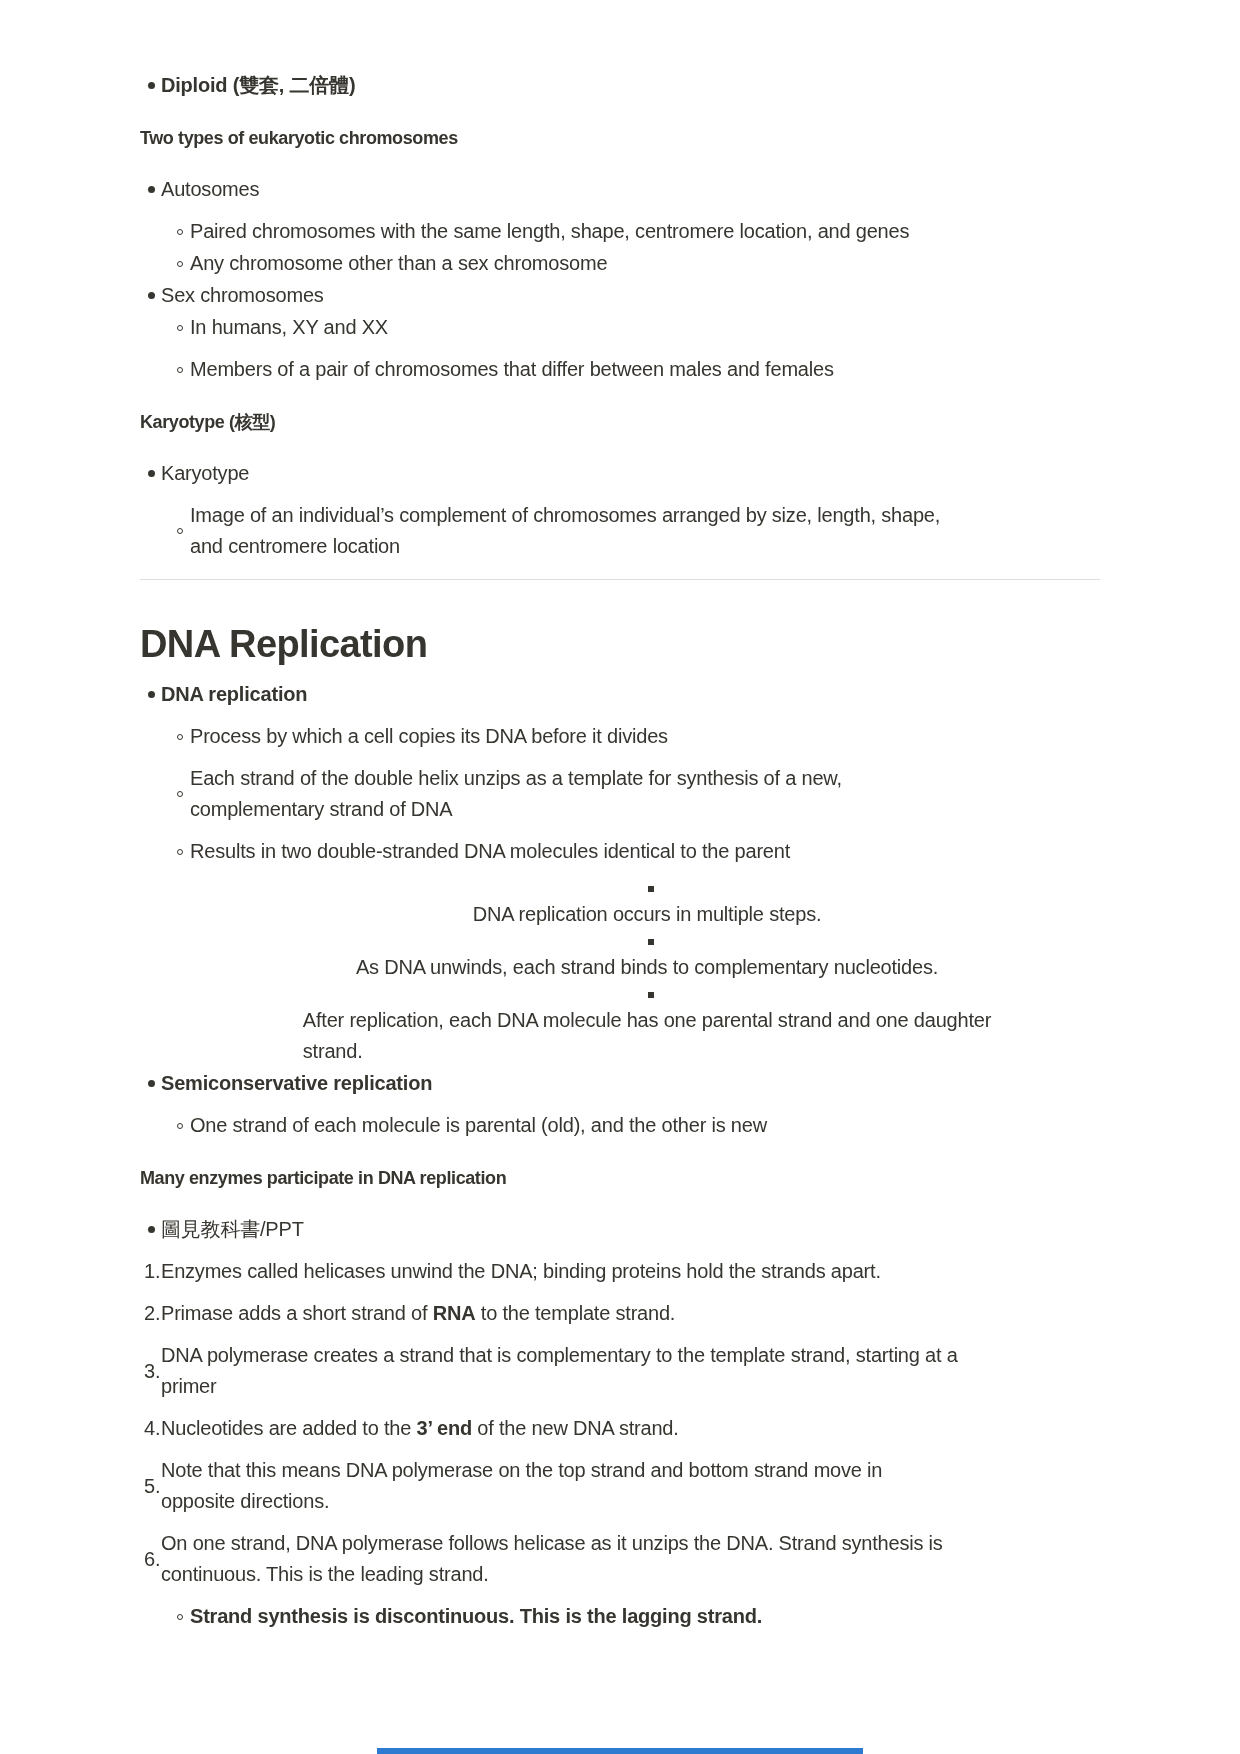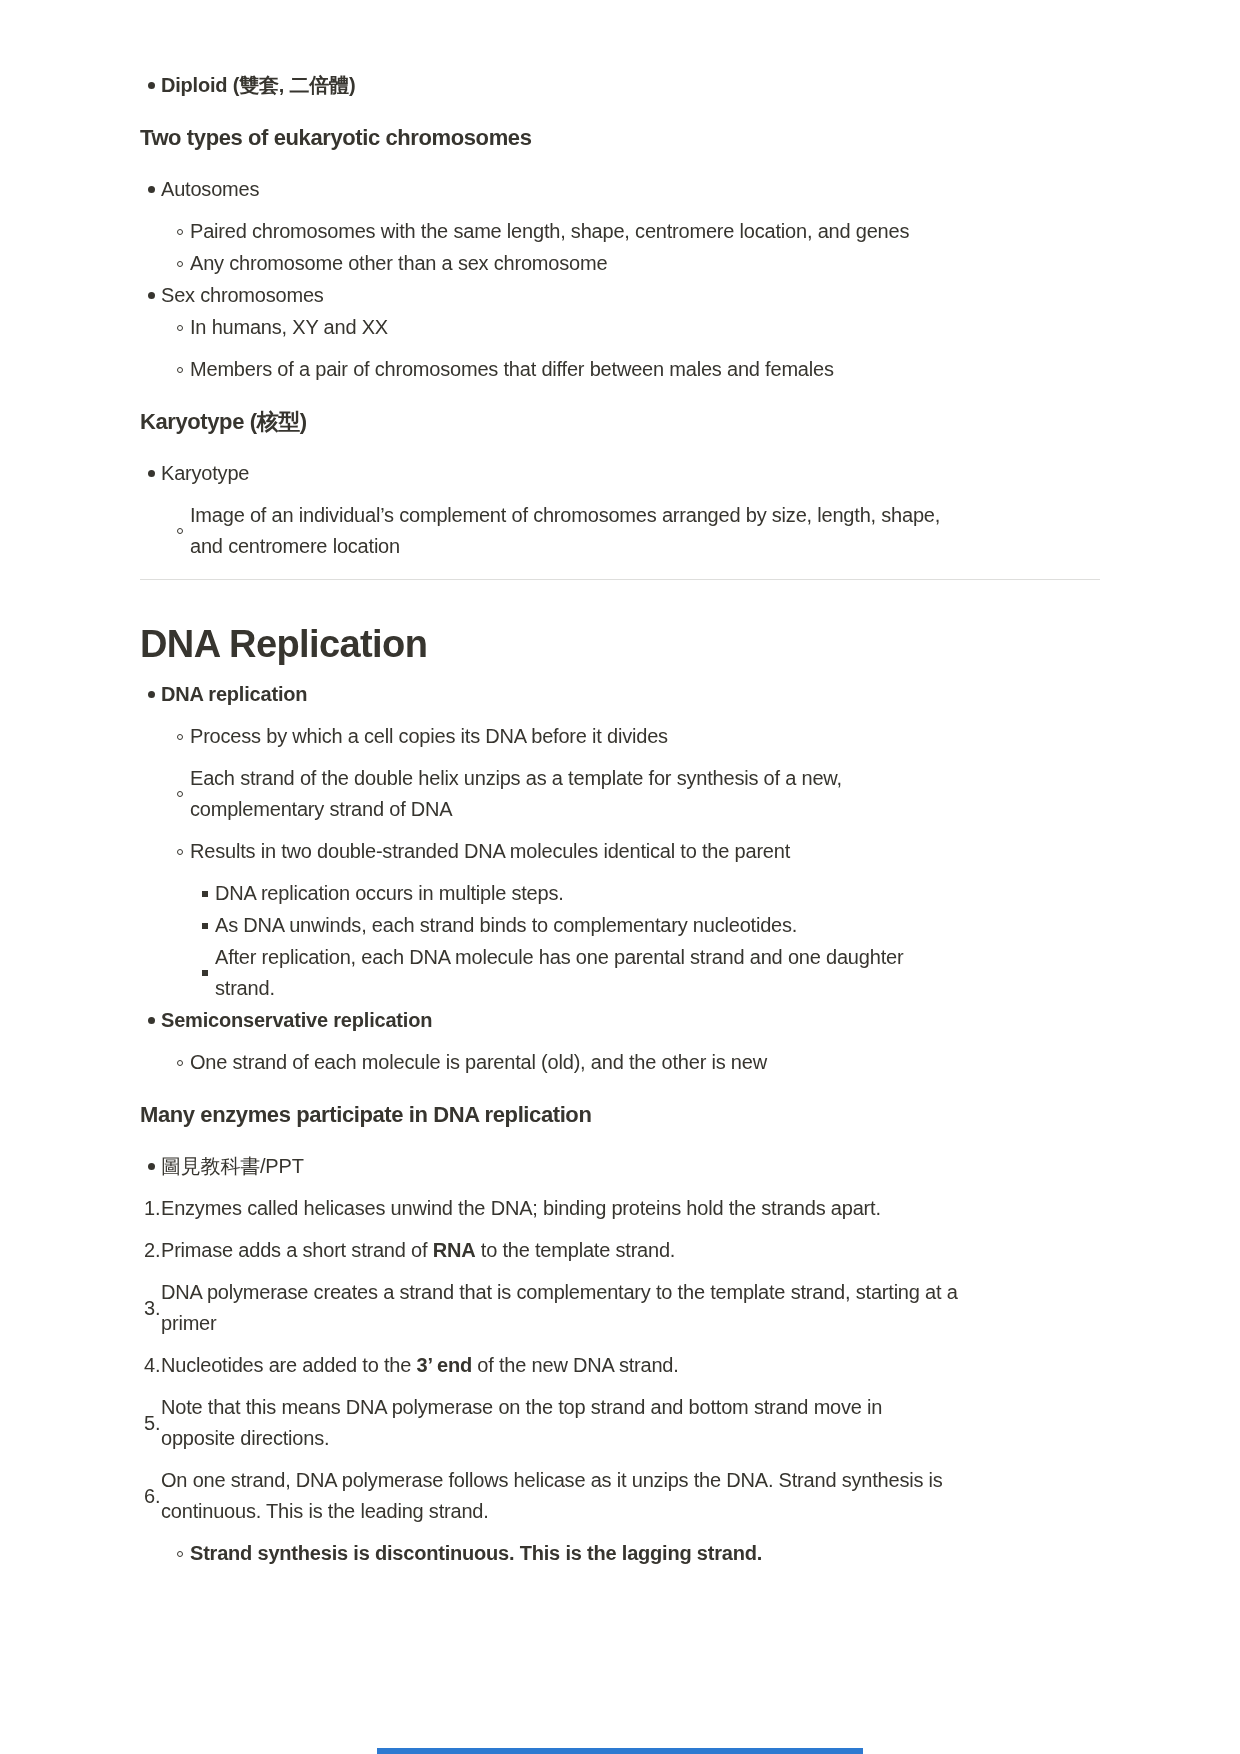--- a/index.html
+++ b/index.html
@@ -9,26 +9,26 @@
     font-family:"Liberation Sans", sans-serif;
     color:#37352f;
     letter-spacing:-0.2px;
   }
   .page { position:relative; width:1240px; height:1754px; overflow:hidden; background:#ffffff; }
   .content { padding:70px 140px 0 140px; }
   .bl { margin-top:11px; }
   .content > .bl:first-child { margin-top:0; }
   .tight { margin-top:1px; }
   .h2 { font-size:38px; line-height:48px; font-weight:700; letter-spacing:-0.6px; margin-top:40px; }
-  .h3 { font-size:22px; line-height:34px; font-weight:700; letter-spacing:-0.4px; margin-top:20px; margin-bottom:19px; }
+  .h3 { font-size:18px; line-height:34px; font-weight:700; letter-spacing:-0.4px; margin-top:20px; margin-bottom:19px; }
   .divider { margin-top:17px; height:0; border-top:1px solid #dededc; }
   .li { display:flex; align-items:center; }
   .lvl1 { margin-left:0; }
   .lvl2 { margin-left:29px; }
-  .lvl3 { margin-left:54px; }
+  .lvl3 { margin-left:54px;flex-direction:column; }
   .mk { flex:0 0 21px; height:31px; display:flex; align-items:center; padding-left:8px; box-sizing:border-box; }
   .mk i { display:block; }
   .disc   { width:7px; height:7px; border-radius:50%; background:#37352f; }
   .circle { width:4px; height:4px; border-radius:50%; border:1.5px solid #37352f; background:transparent; }
   .square { width:6px; height:6px; background:#37352f; }
   .nmk { flex:0 0 21px; padding-left:4px; box-sizing:border-box; font-size:20px; line-height:31px; }
   .tx { font-size:20px; line-height:31px; white-space:pre-wrap; flex:1 1 auto; }
   .b { font-weight:700; }
   .img-sliver { position:absolute; bottom:0; left:50%; transform:translateX(-50%); width:486px; height:6px; }
 </style>

